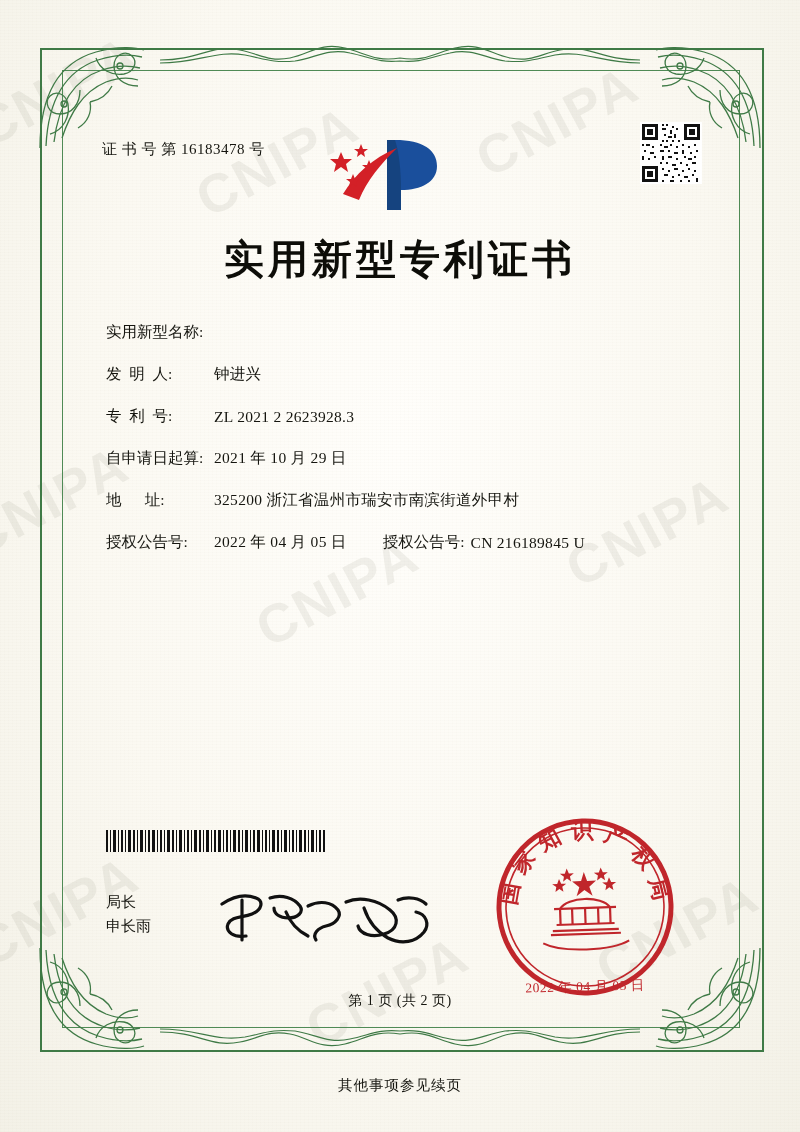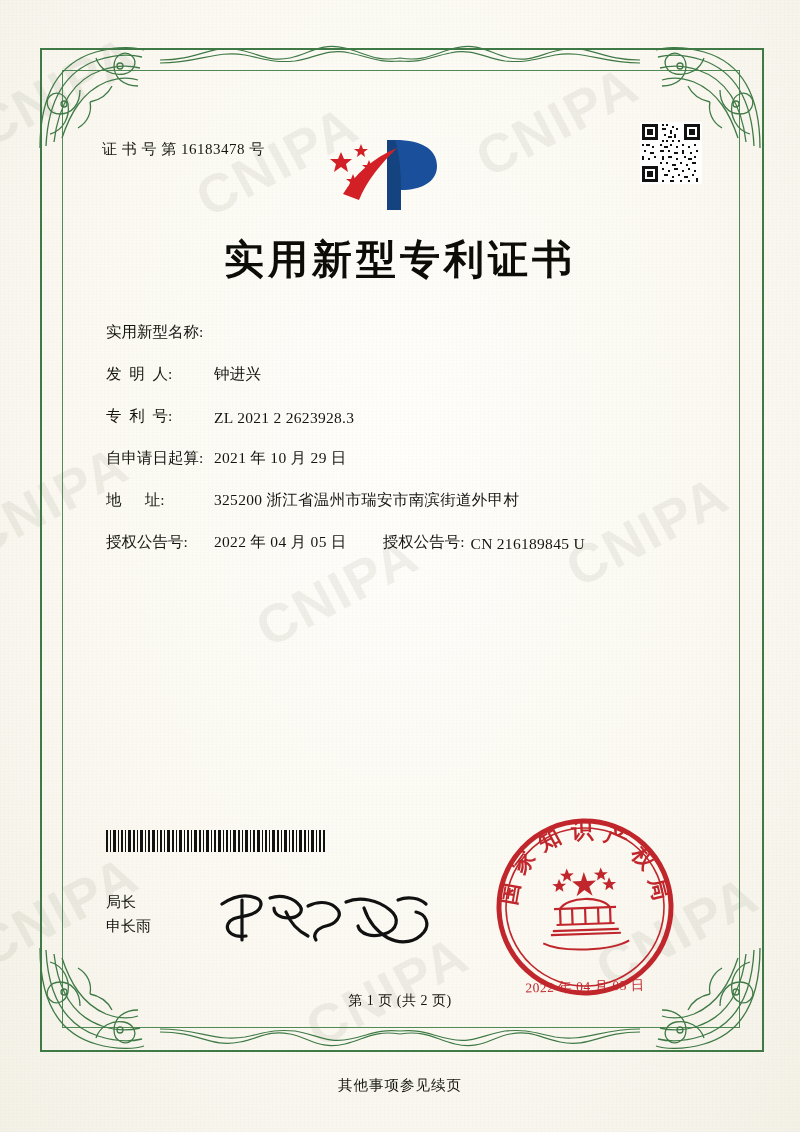--- a/index.html
+++ b/index.html
@@ -140,21 +140,21 @@
   }
 
   .fields {
     position: absolute;
     top: 252px;
     left: 44px;
     right: 36px;
   }
   .field {
     display: flex;
-    align-items: flex-end;
+    align-items: center;
     margin-bottom: 21px;
     font-size: 15.5px;
     color: #15150f;
   }
   .field .lbl {
     width: 108px;
     flex: 0 0 108px;
     letter-spacing: 0px;
     white-space: pre;
   }

